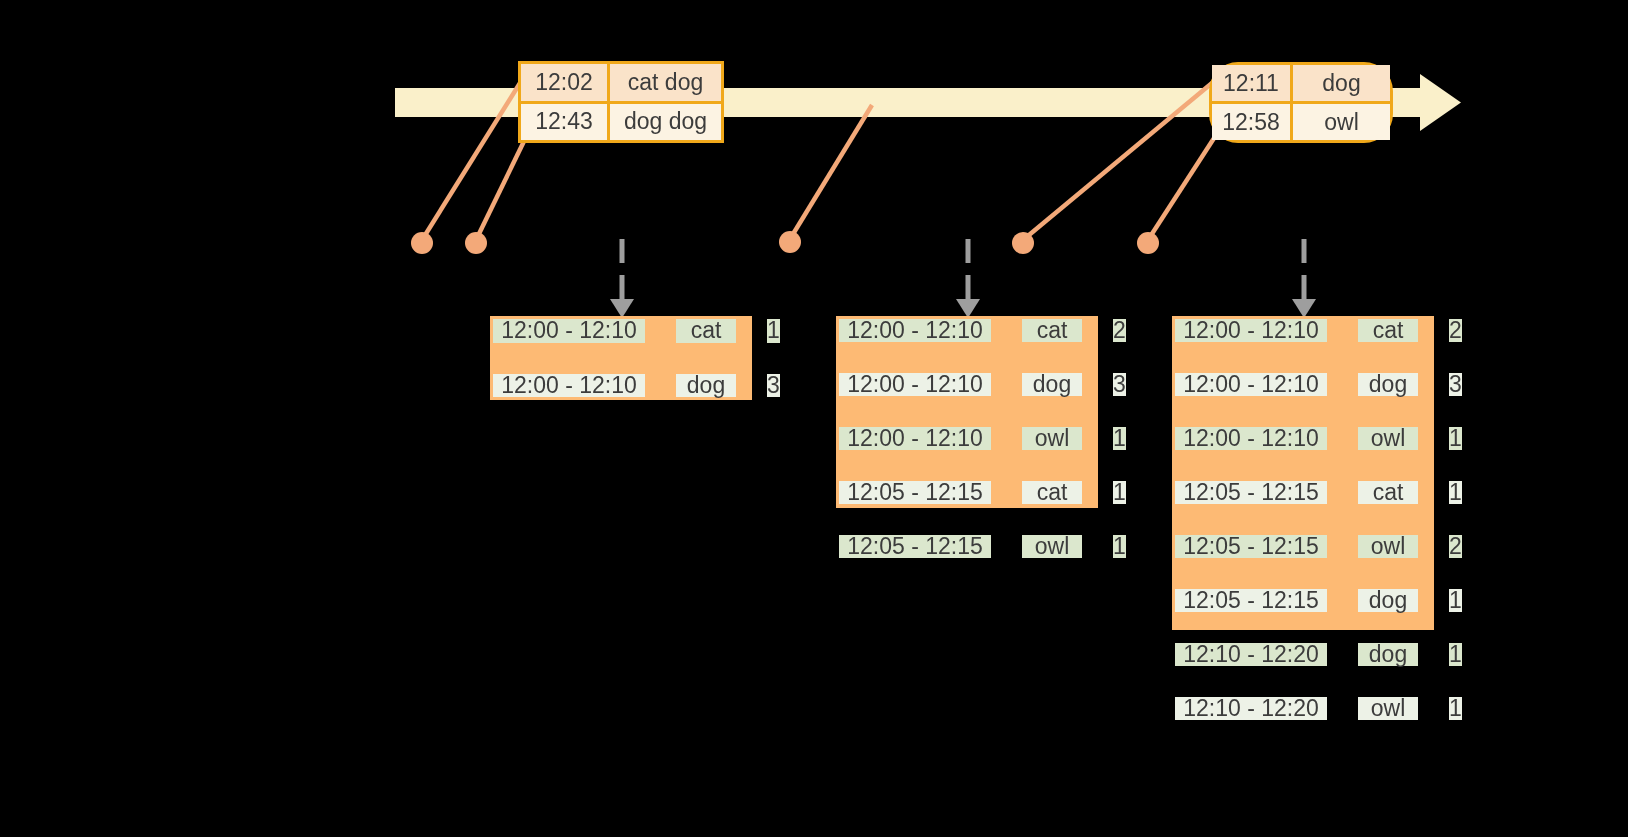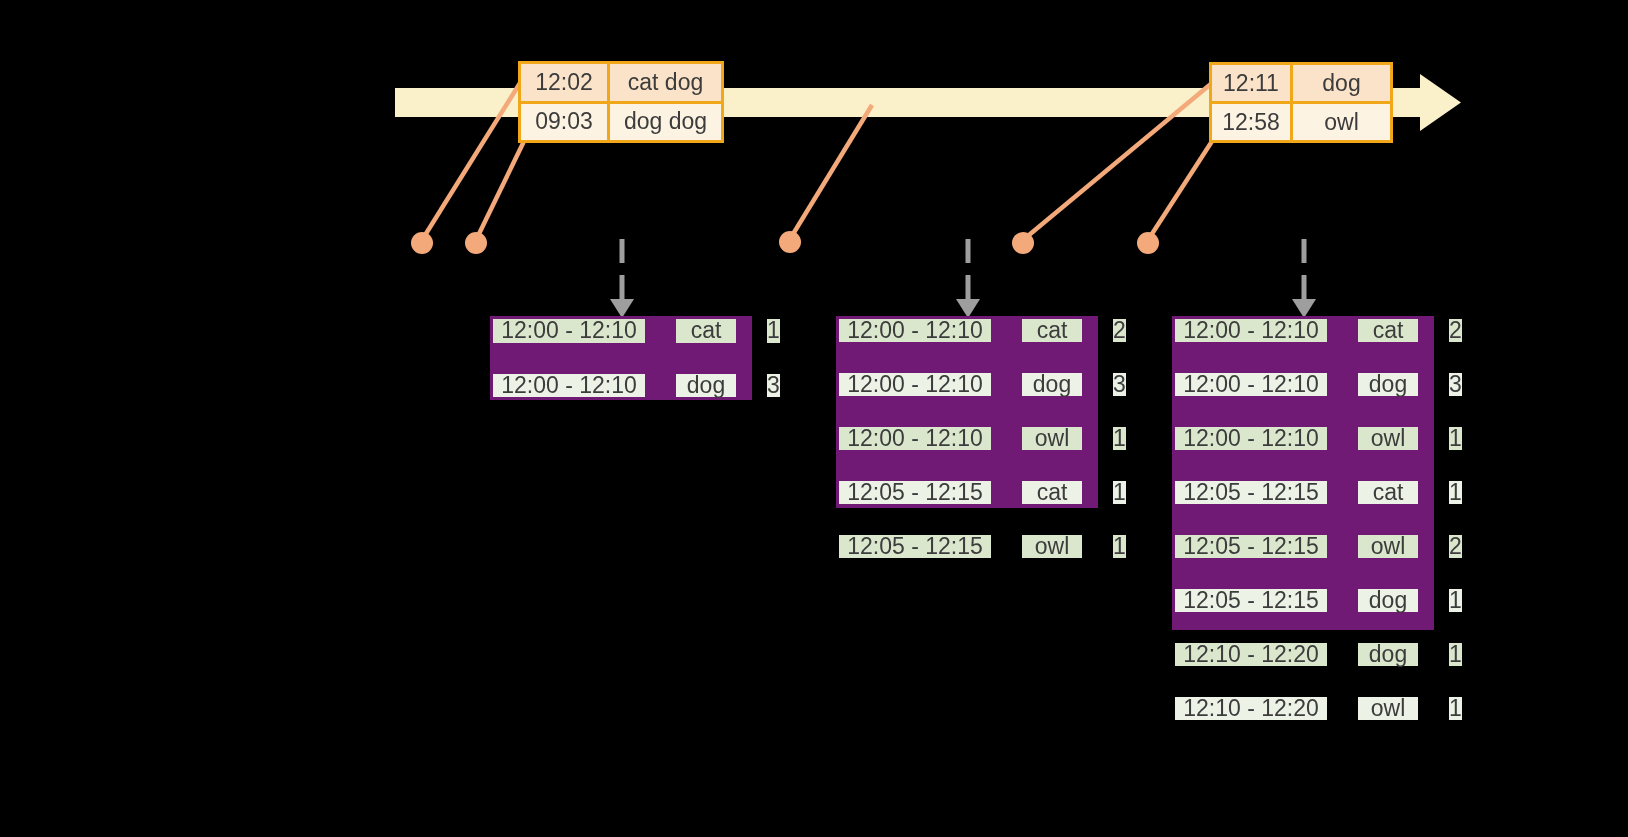--- a/index.html
+++ b/index.html
@@ -6,21 +6,21 @@
   .stage{
     position:relative;width:1628px;height:837px;background:#000000;
     overflow:hidden;font-family:"Liberation Sans",sans-serif;
   }
   svg.canvas{position:absolute;left:0;top:0;z-index:1;}
   .gtable{
     position:absolute;display:grid;gap:3px;padding:3px;
     box-sizing:border-box;z-index:2;grid-auto-rows:1fr;
   }
   .etable{background:#f0a81a;}
-  .rtable{background:#701a75;gap:31px;}
+  .rtable{background:#fdba74;gap:31px;}
   .cell{
     display:flex;align-items:center;justify-content:center;
     font-size:23px;color:#3c3c3c;line-height:1;white-space:nowrap;
   }
   .etable .even{background:#fae3c9;}
   .etable .odd{background:#fcf3e3;}
   .rtable .even{background:#dbe7cd;}
   .rtable .odd{background:#edf2e7;}
 </style>
 </head>
@@ -55,26 +55,26 @@
     </g>
     <g>
       <line x1="1304" y1="239" x2="1304" y2="300" stroke="#9e9e9e" stroke-width="5" stroke-dasharray="24 12"></line>
       <polygon points="1292,299 1316,299 1304,318" fill="#9e9e9e"></polygon>
     </g>
   </svg>
 
   <div class="gtable etable" style="left:518px;top:61px;width:206px;height:82px;grid-template-columns:86px 1fr;">
       <div class="cell even">12:02</div>
       <div class="cell even">cat dog</div>
-      <div class="cell odd">09:03</div>
+      <div class="cell odd">12:43</div>
       <div class="cell odd">dog dog</div>
     </div>
 
 
-  <div class="gtable etable" style="left:1209px;top:62px;width:184px;height:81px;grid-template-columns:78px 1fr;">
+  <div class="gtable etable" style="left:1209px;top:62px;width:184px;height:81px;grid-template-columns:78px 1fr;border-radius:29px;">
       <div class="cell even">12:11</div>
       <div class="cell even">dog</div>
       <div class="cell odd">12:58</div>
       <div class="cell odd">owl</div>
     </div>
 
   <div class="gtable rtable" style="left:490px;top:316px;width:262px;height:84px;grid-template-columns:152px 60px 1fr;">
       <div class="cell even">12:00 - 12:10</div>
       <div class="cell even">cat</div>
       <div class="cell even">1</div>

